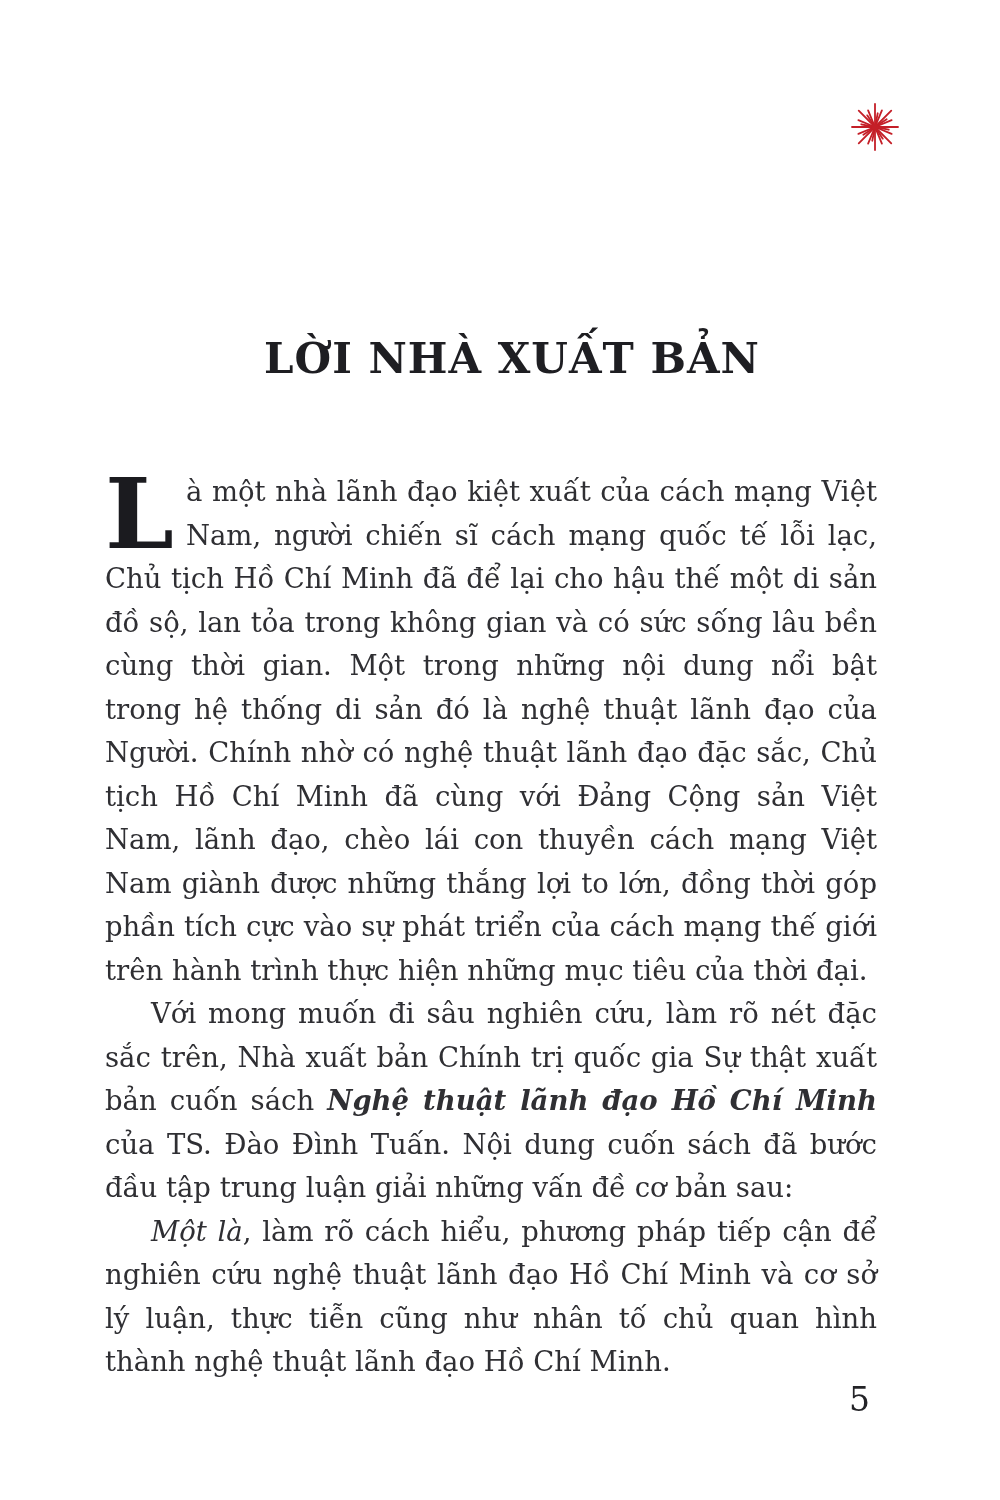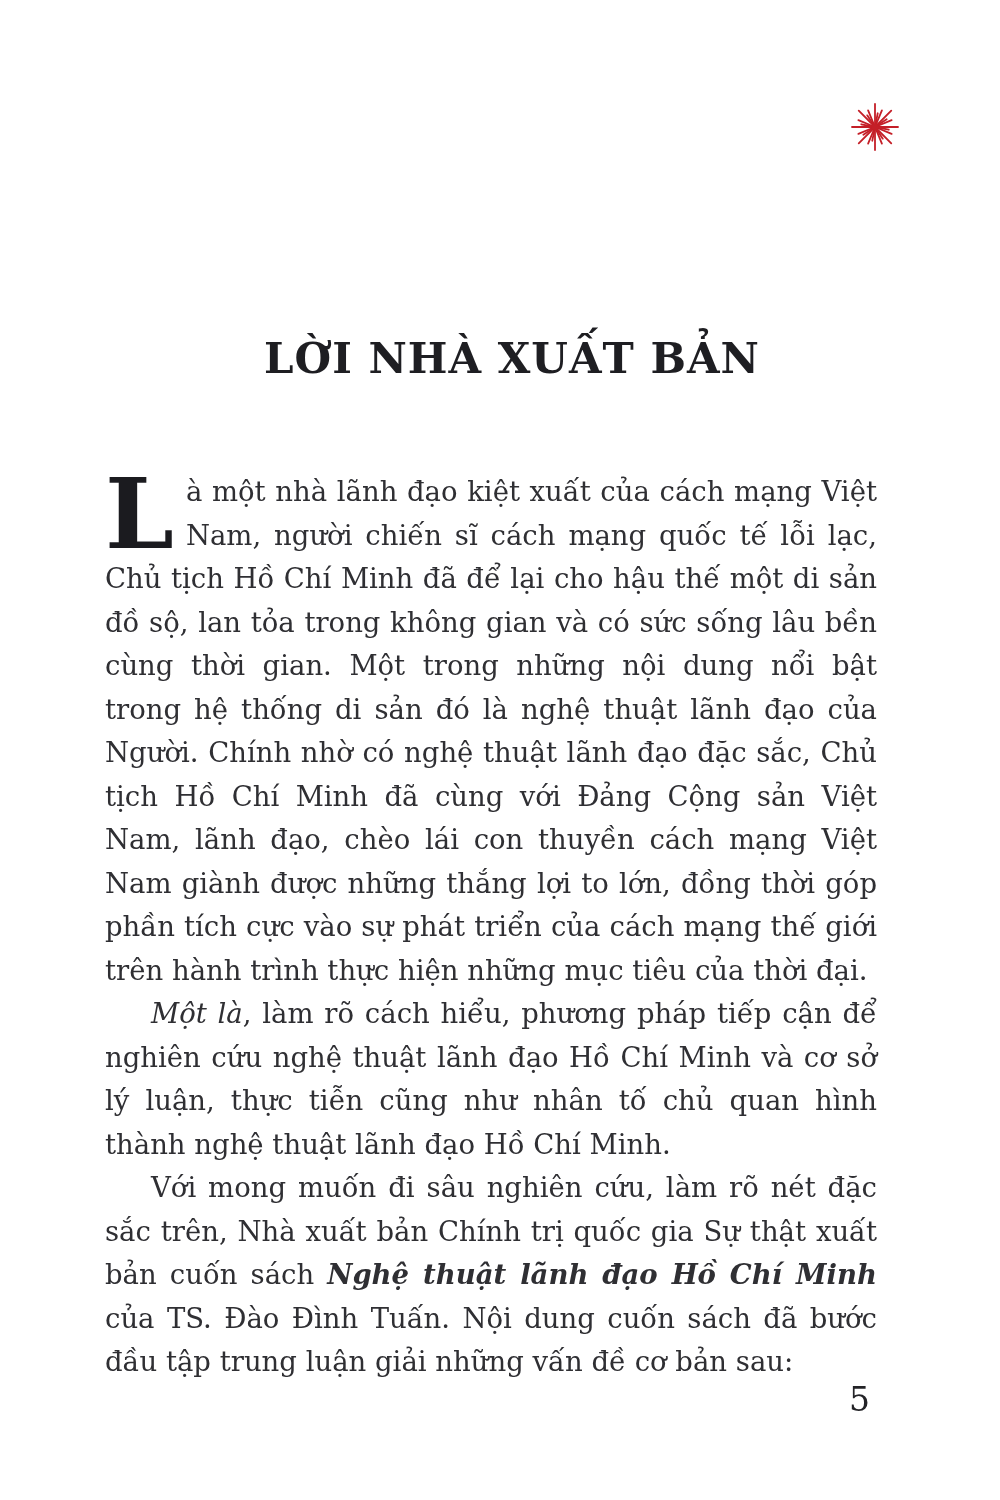--- a/index.html
+++ b/index.html
@@ -109,20 +109,20 @@
       </g>
       <circle cx="27" cy="27" r="3.2" fill="#c41f27"></circle>
     </svg>
   </div>
 
   <h1 class="title">LỜI NHÀ XUẤT BẢN</h1>
 
   <div class="body-text">
     <p class="para first"><span class="dropcap">L</span><span>à một nhà lãnh đạo kiệt xuất của cách mạng Việt Nam, người chiến sĩ cách mạng quốc tế lỗi lạc, Chủ tịch Hồ Chí Minh đã để lại cho hậu thế một di sản đồ sộ, lan tỏa trong không gian và có sức sống lâu bền cùng thời gian. Một trong những nội dung nổi bật trong hệ thống di sản đó là nghệ thuật lãnh đạo của Người. Chính nhờ có nghệ thuật lãnh đạo đặc sắc, Chủ tịch Hồ Chí Minh đã cùng với Đảng Cộng sản Việt Nam, lãnh đạo, chèo lái con thuyền cách mạng Việt Nam giành được những thắng lợi to lớn, đồng thời góp phần tích cực vào sự phát triển của cách mạng thế giới trên hành trình thực hiện những mục tiêu của thời đại.</span></p>
 
+    <p class="para indent"><span>Với mong muốn đi sâu nghiên cứu, làm rõ nét đặc sắc trên, Nhà xuất bản Chính trị quốc gia Sự thật xuất bản cuốn sách </span><span class="book-title">Nghệ thuật lãnh đạo Hồ Chí Minh</span><span> của TS. Đào Đình Tuấn. Nội dung cuốn sách đã bước đầu tập trung luận giải những vấn đề cơ bản sau:</span></p>
+
     <p class="para indent"><span class="lead-italic">Một là</span><span>, làm rõ cách hiểu, phương pháp tiếp cận để nghiên cứu nghệ thuật lãnh đạo Hồ Chí Minh và cơ sở lý luận, thực tiễn cũng như nhân tố chủ quan hình thành nghệ thuật lãnh đạo Hồ Chí Minh.</span></p>
-
-    <p class="para indent"><span>Với mong muốn đi sâu nghiên cứu, làm rõ nét đặc sắc trên, Nhà xuất bản Chính trị quốc gia Sự thật xuất bản cuốn sách </span><span class="book-title">Nghệ thuật lãnh đạo Hồ Chí Minh</span><span> của TS. Đào Đình Tuấn. Nội dung cuốn sách đã bước đầu tập trung luận giải những vấn đề cơ bản sau:</span></p>
   </div>
 
   <div class="page-number">5</div>
 
 </div>
 
 </body></html>

